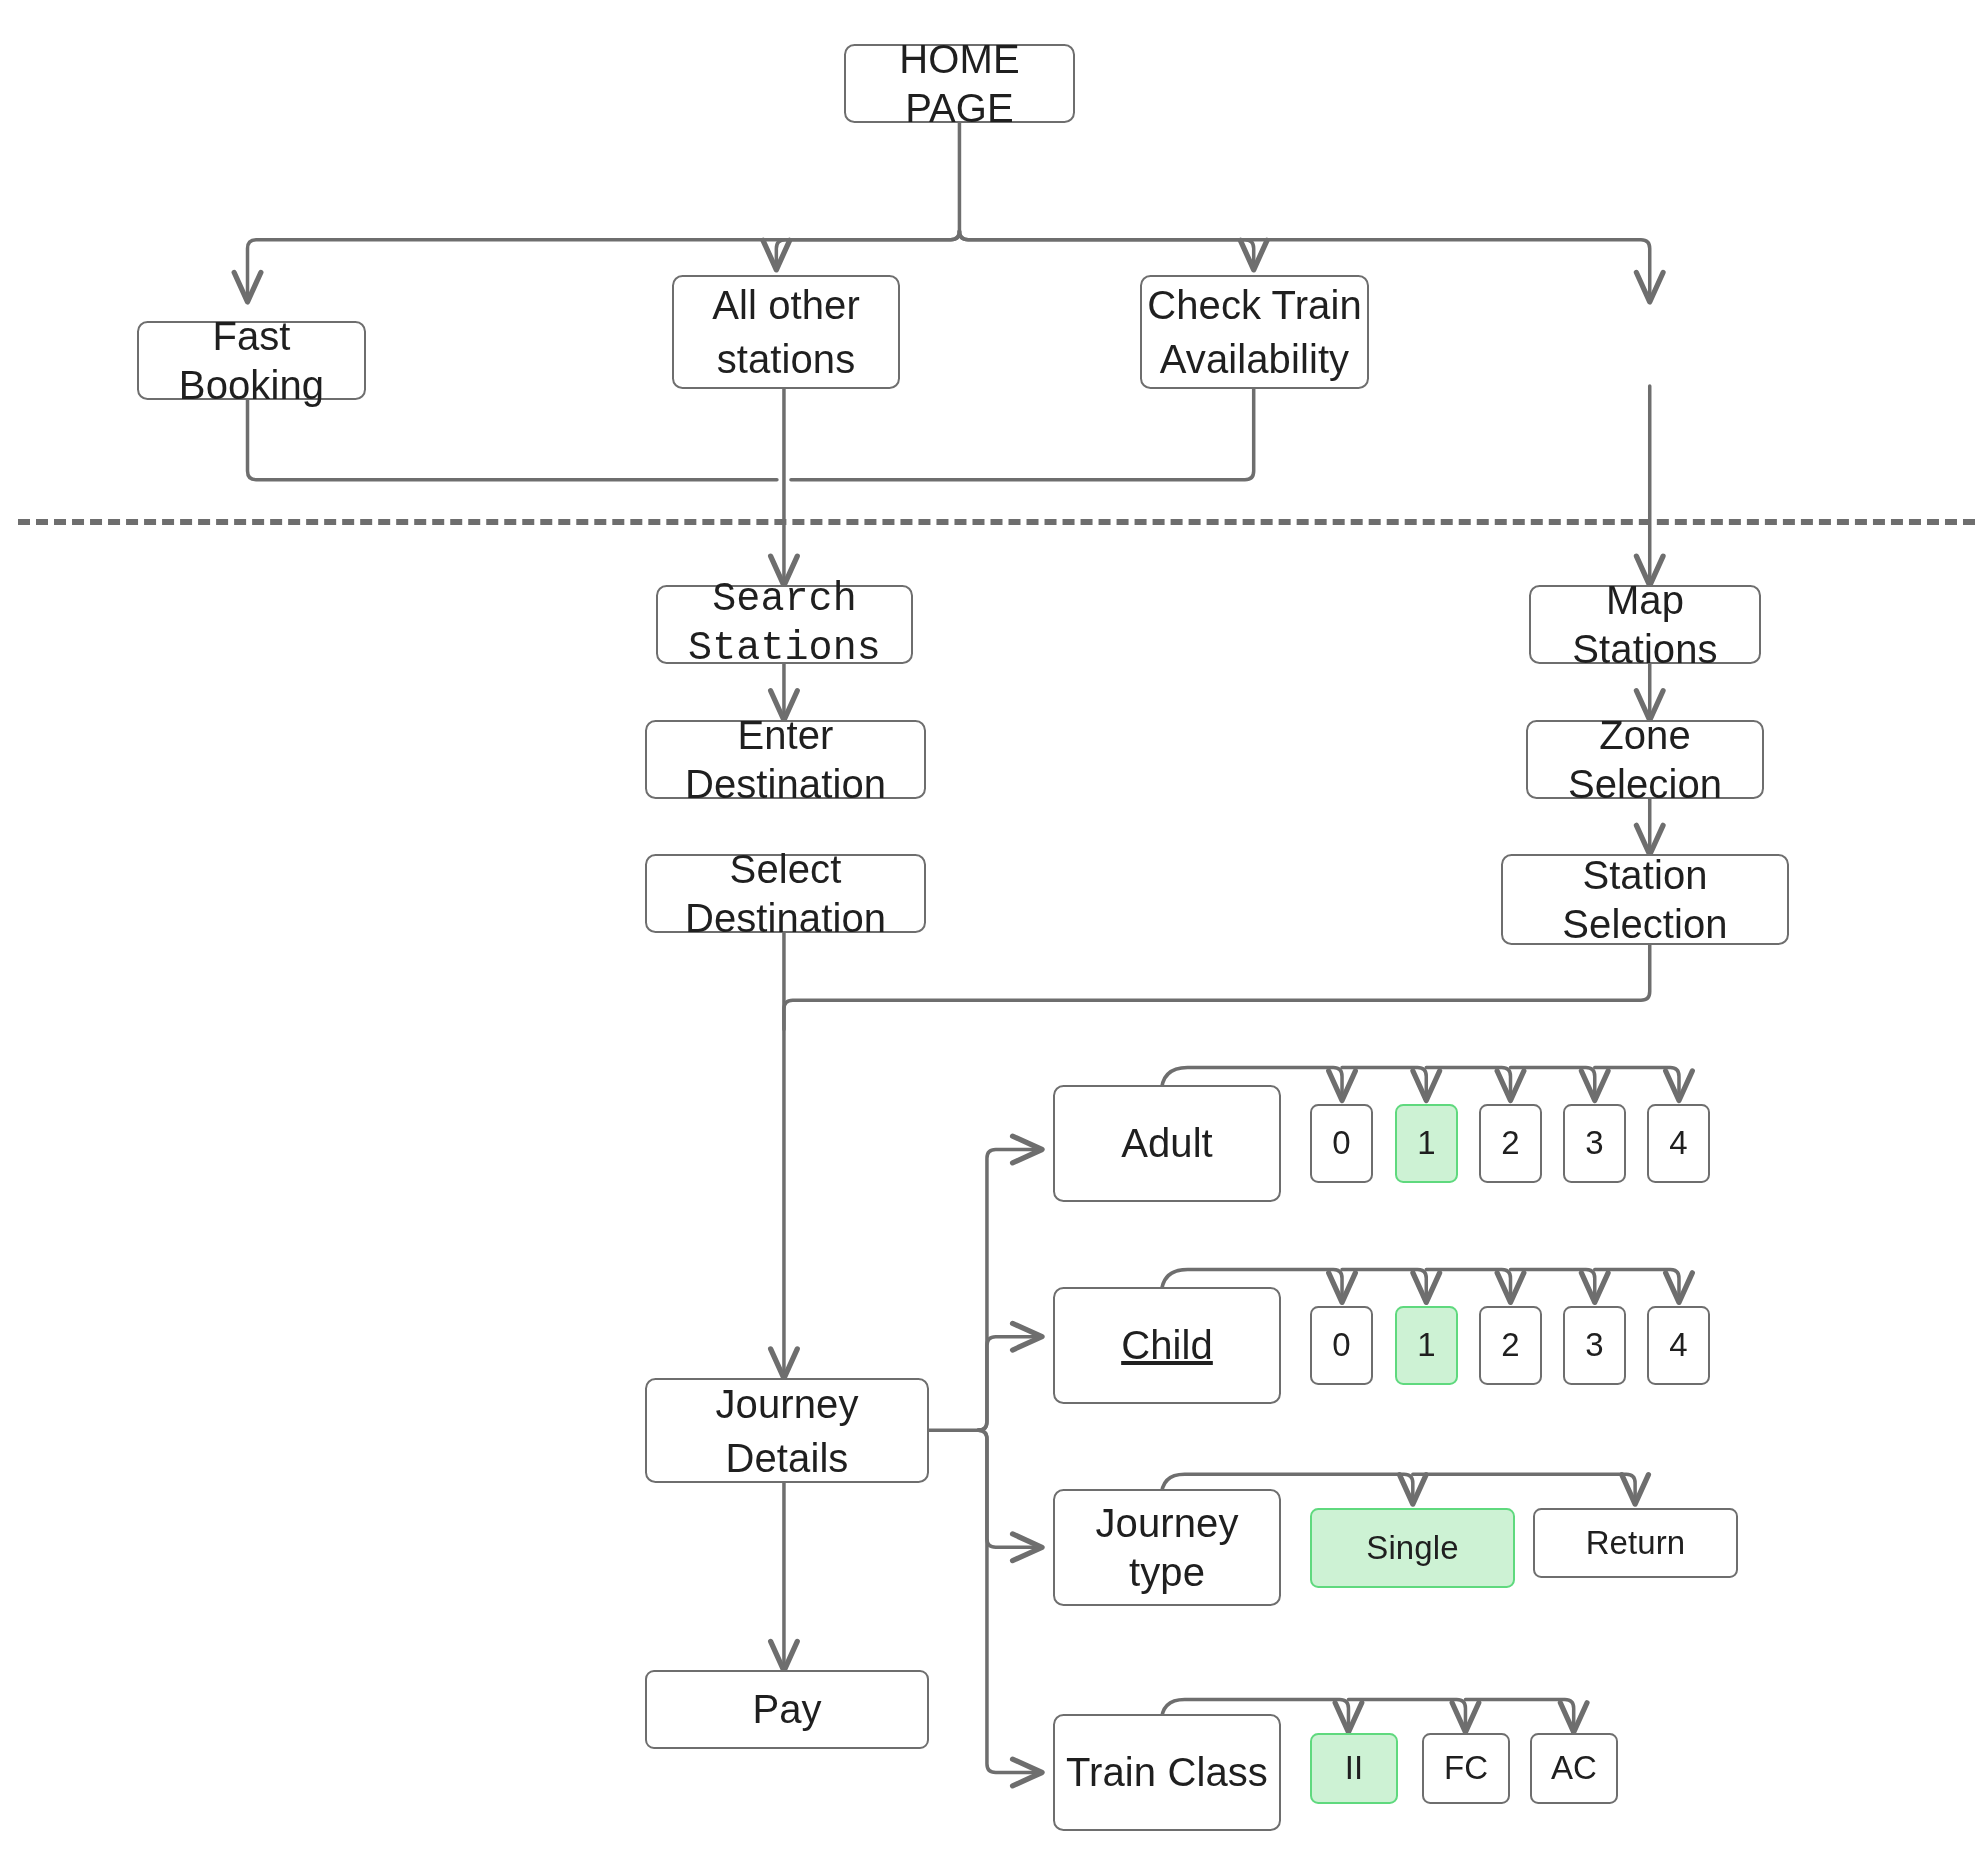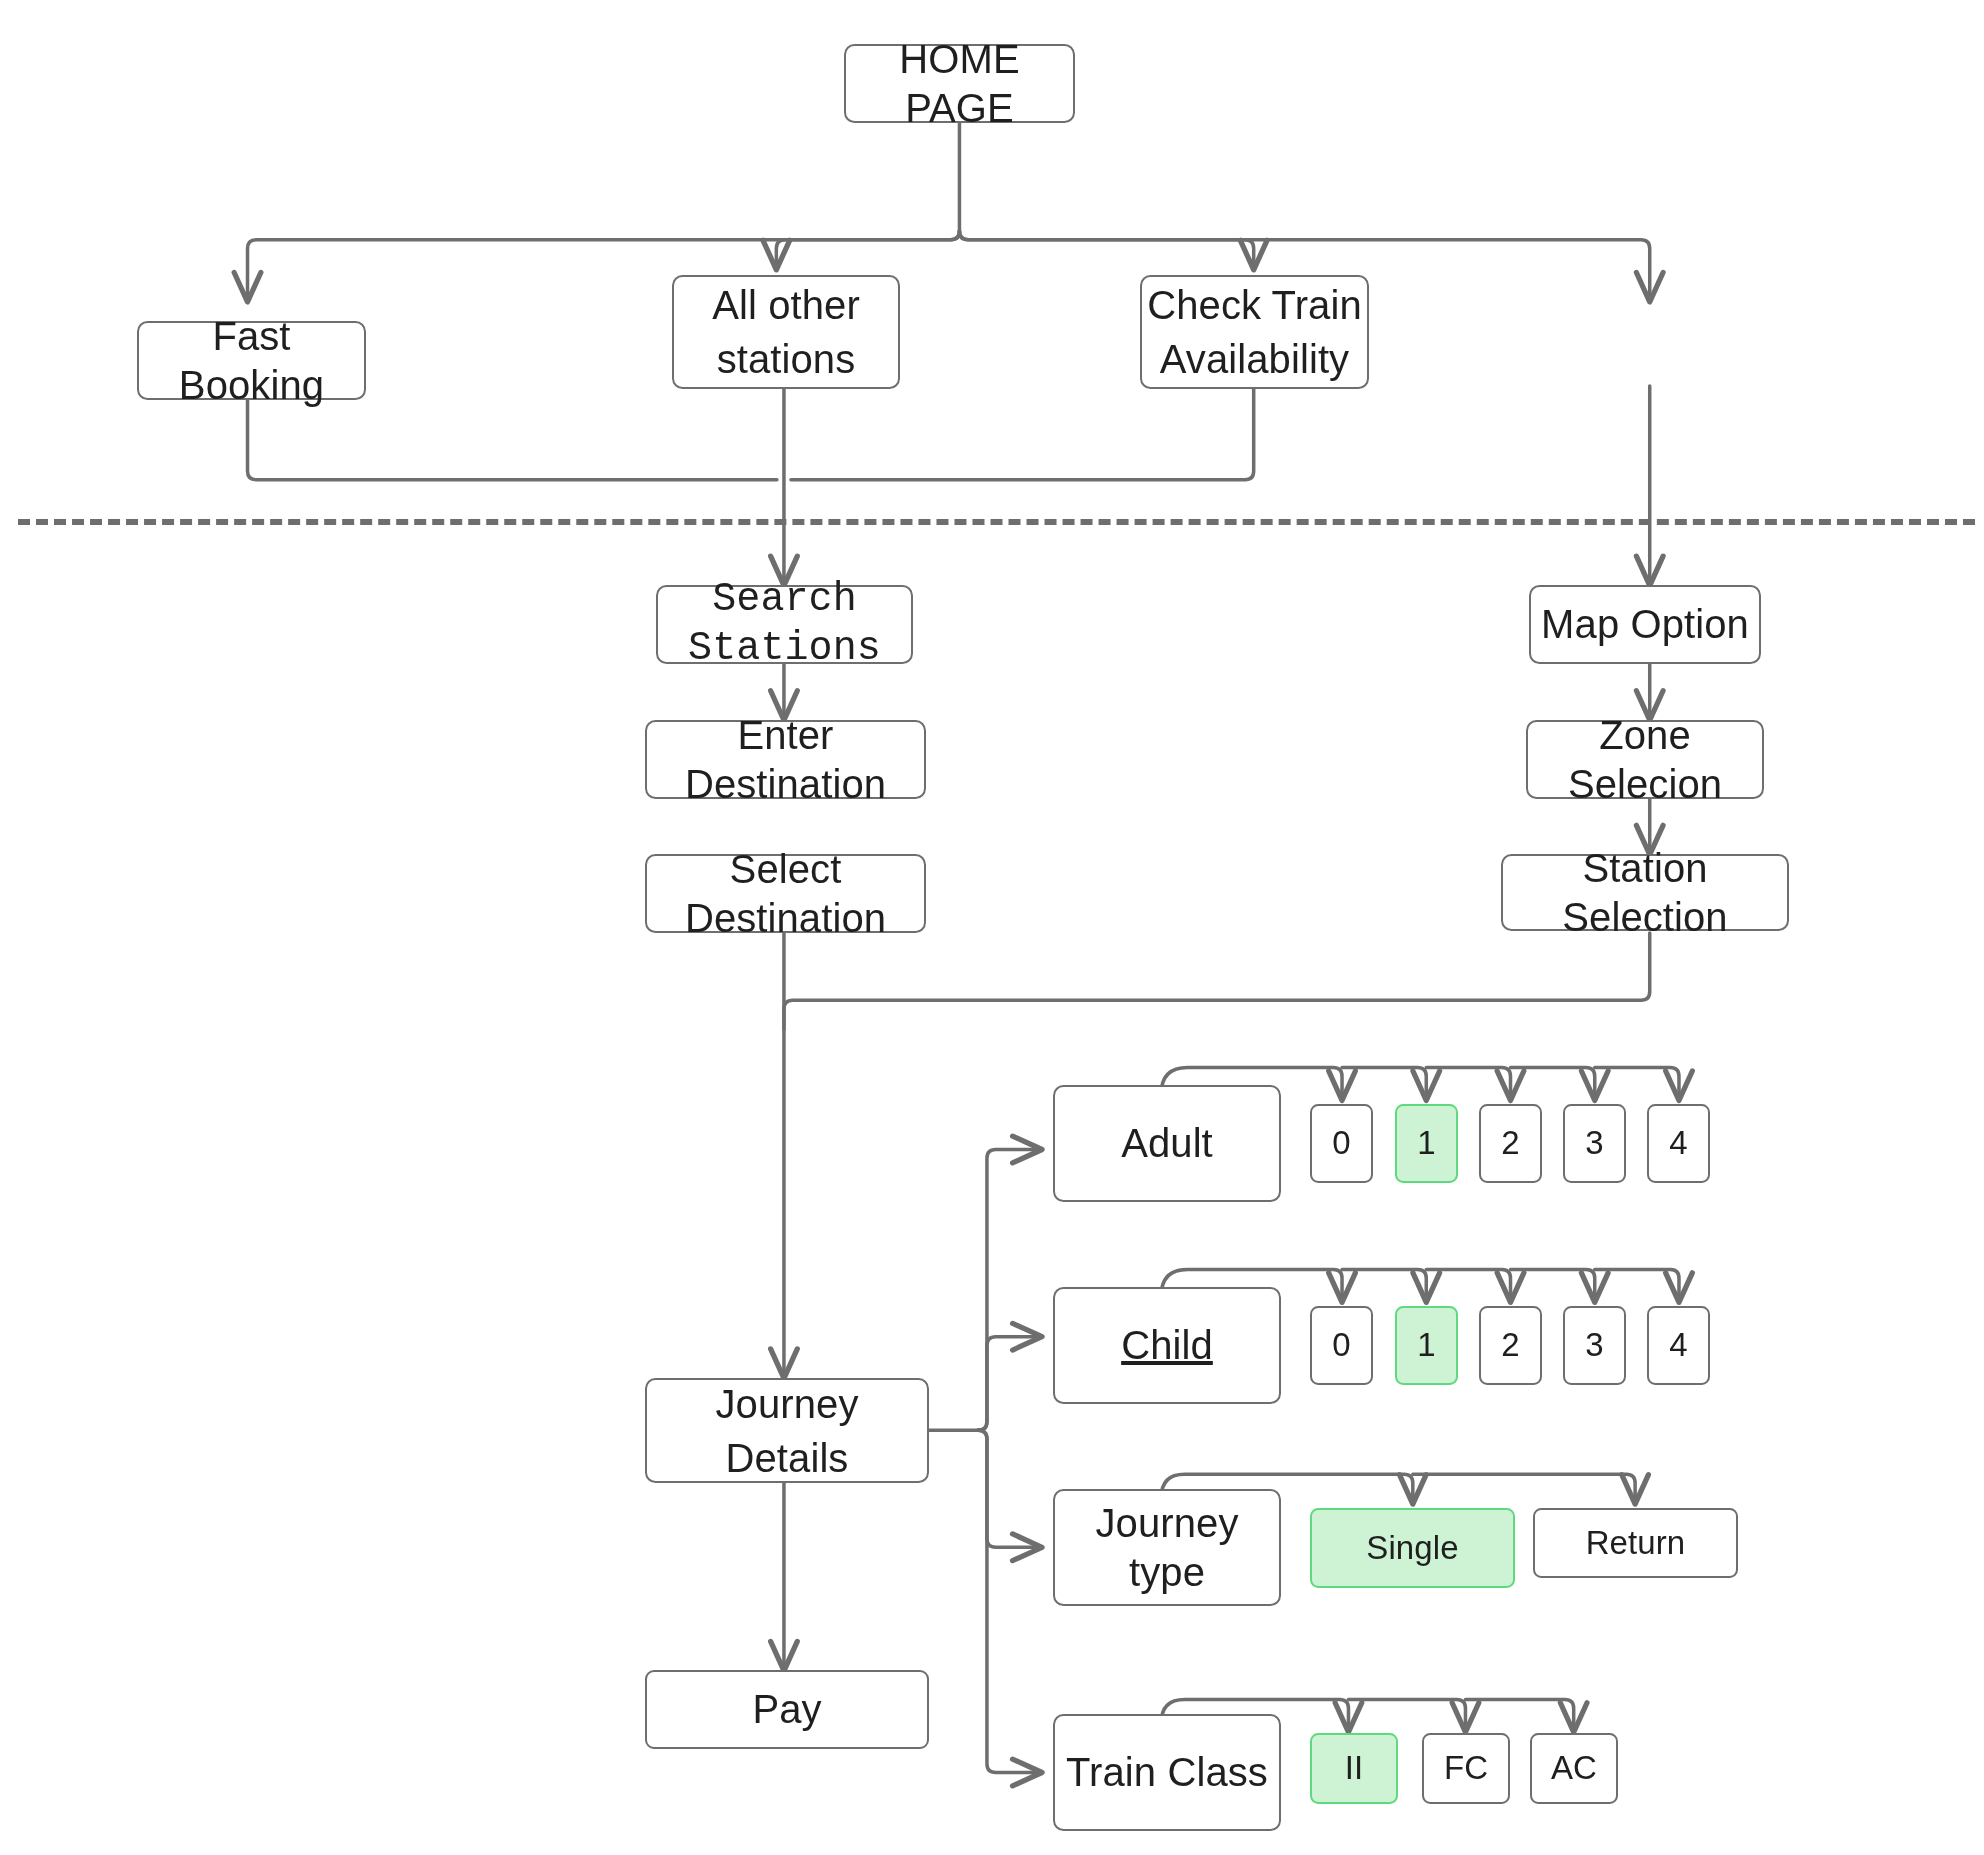--- a/index.html
+++ b/index.html
@@ -144,25 +144,25 @@
 
 
   <div class="sep" style="top:519px;"></div>
 
   <div class="node" style="left:656px;top:585px;width:257px;height:79px;font-family:Liberation Mono, monospace;">Search Stations</div>
 
   <div class="node" style="left:645px;top:720px;width:281px;height:79px;">Enter Destination</div>
 
   <div class="node" style="left:645px;top:854px;width:281px;height:79px;">Select Destination</div>
 
-  <div class="node" style="left:1529px;top:585px;width:232px;height:79px;">Map Option</div>
+  <div class="node" style="left:1529px;top:585px;width:232px;height:79px;">Map Stations</div>
 
   <div class="node" style="left:1526px;top:720px;width:238px;height:79px;">Zone Selecion</div>
 
-  <div class="node" style="left:1501px;top:854px;width:288px;height:77px;">Station Selection</div>
+  <div class="node" style="left:1501px;top:854px;width:288px;height:91px;">Station Selection</div>
 
   <div class="node two-line" style="left:645px;top:1378px;width:284px;height:105px;">Journey
 Details</div>
 
   <div class="node" style="left:645px;top:1670px;width:284px;height:79px;border-radius:9px;">Pay</div>
 
   <div class="node" style="left:1053px;top:1085px;width:228px;height:117px;">Adult</div>
 
   <div class="node opt" style="left:1310px;top:1104px;width:63px;height:79px;">0</div>
   <div class="node opt selected" style="left:1395px;top:1104px;width:63px;height:79px;">1</div>

